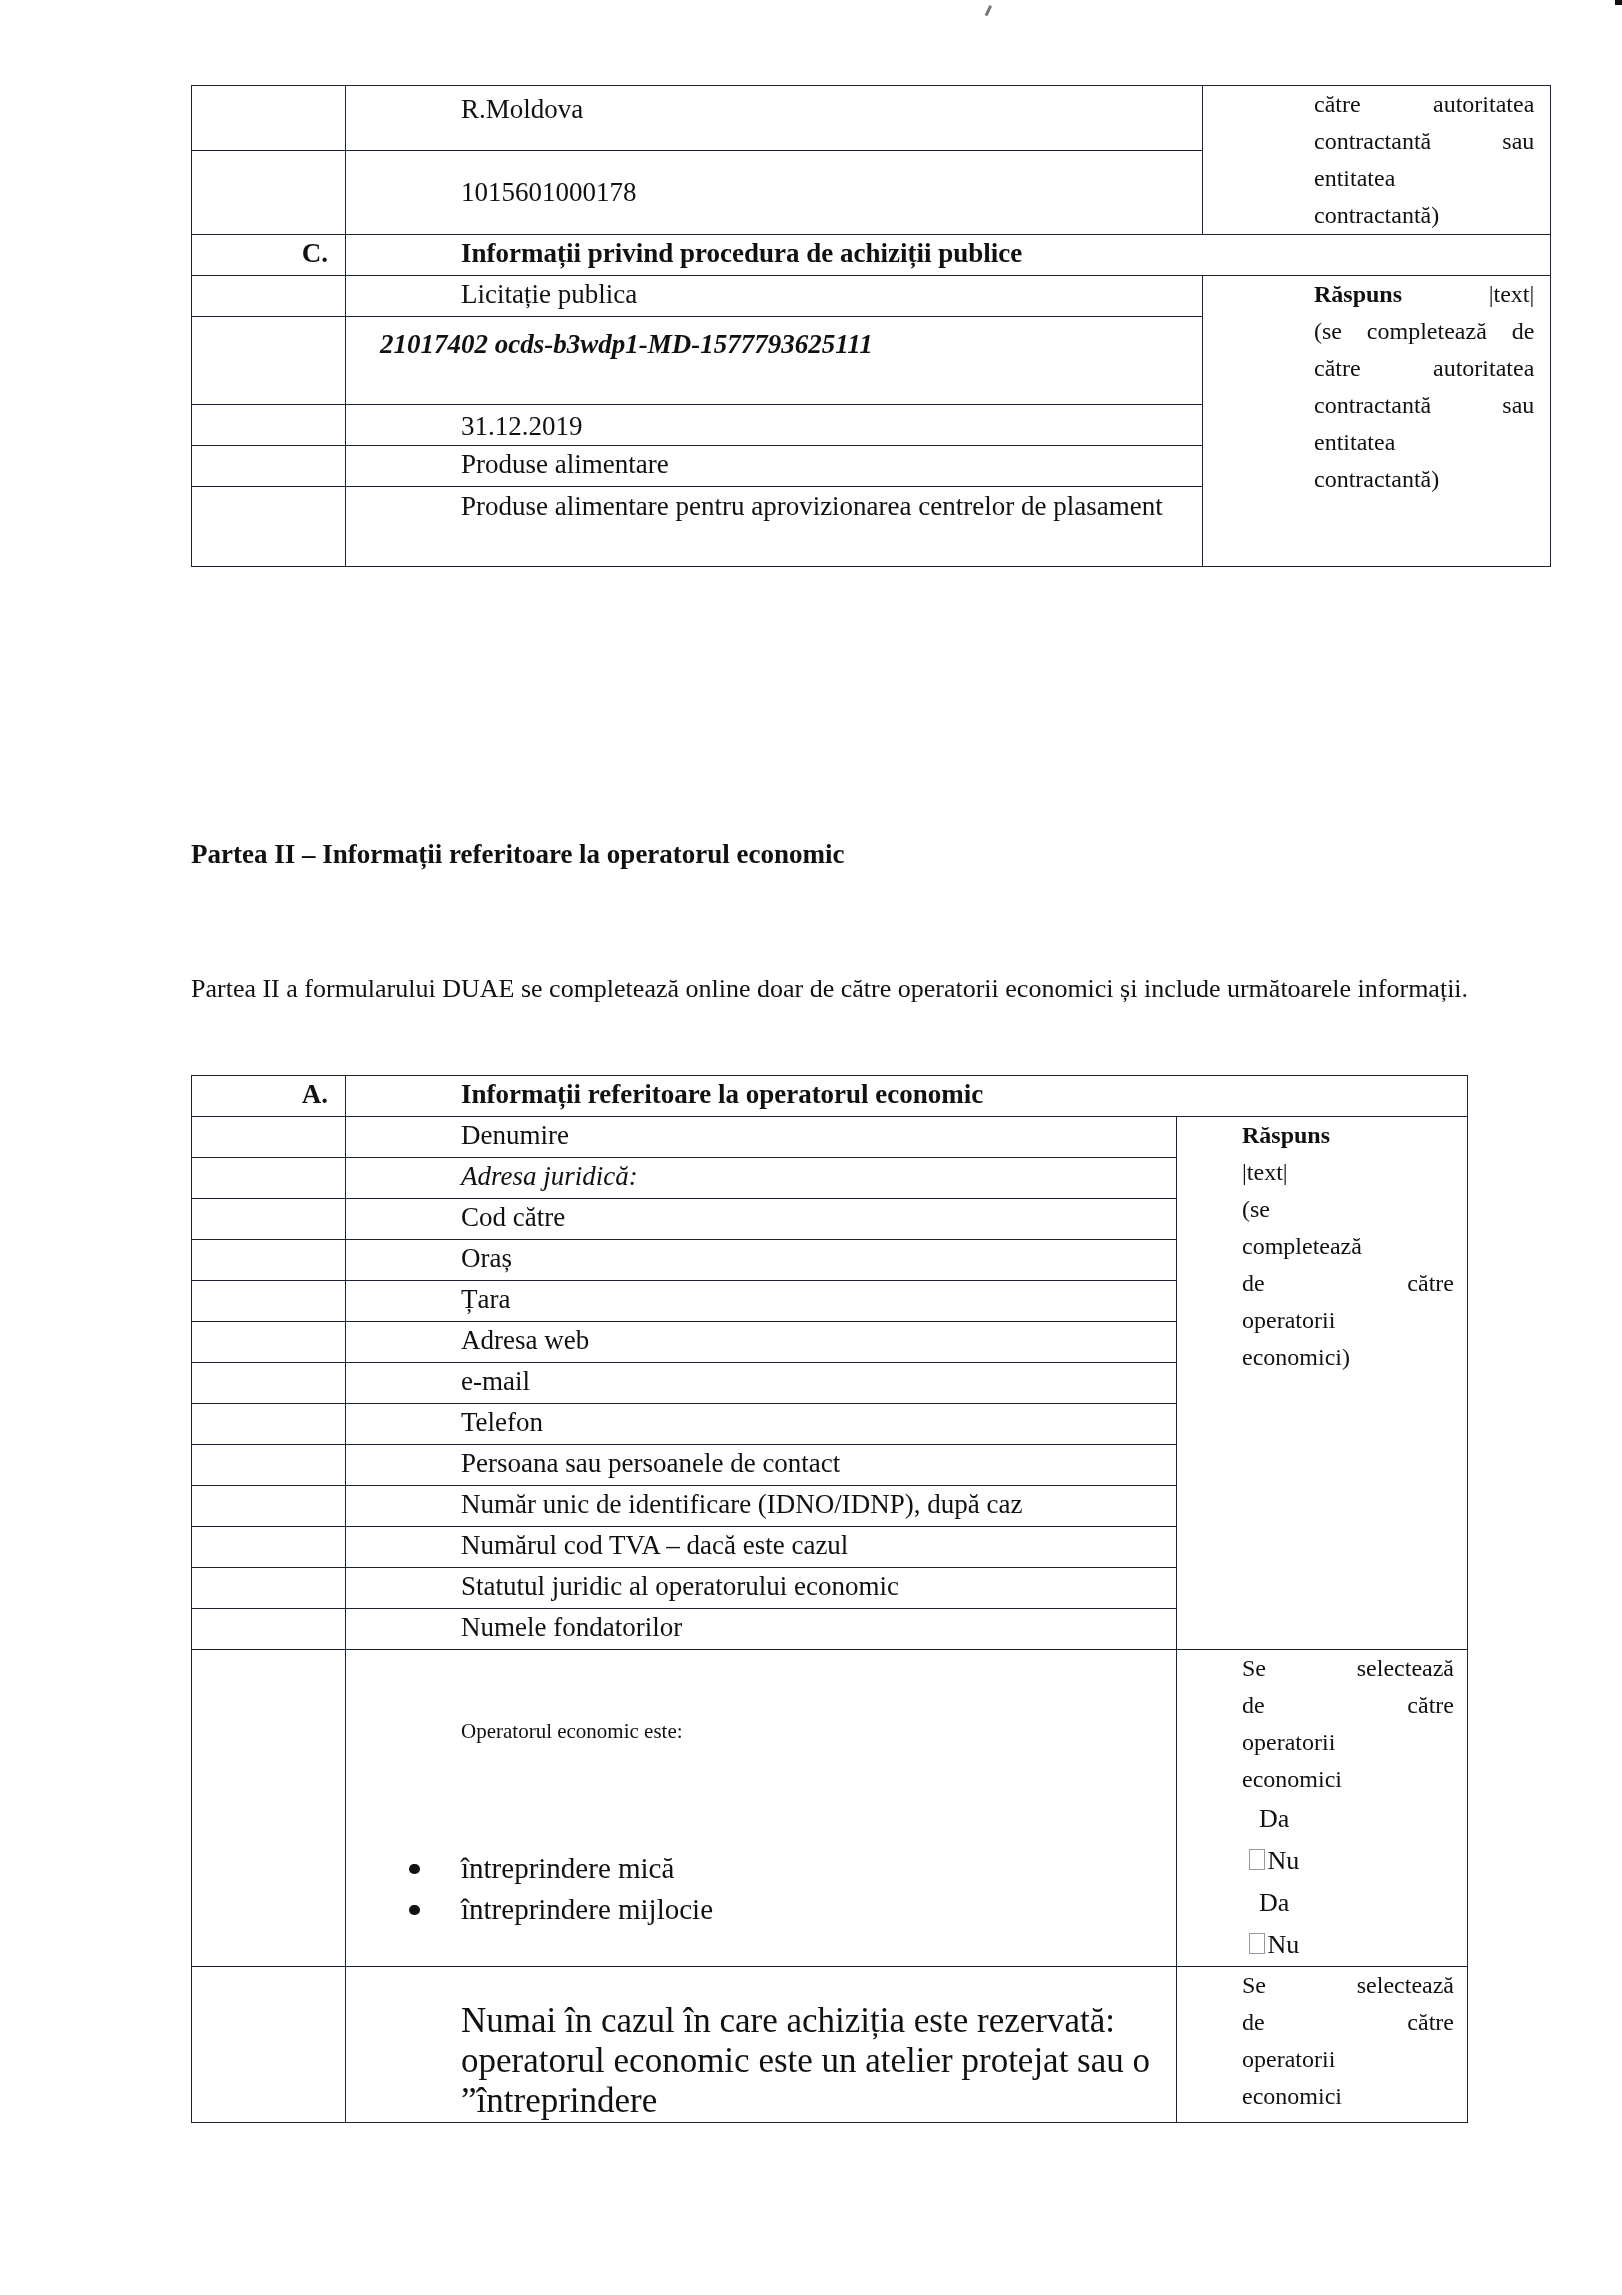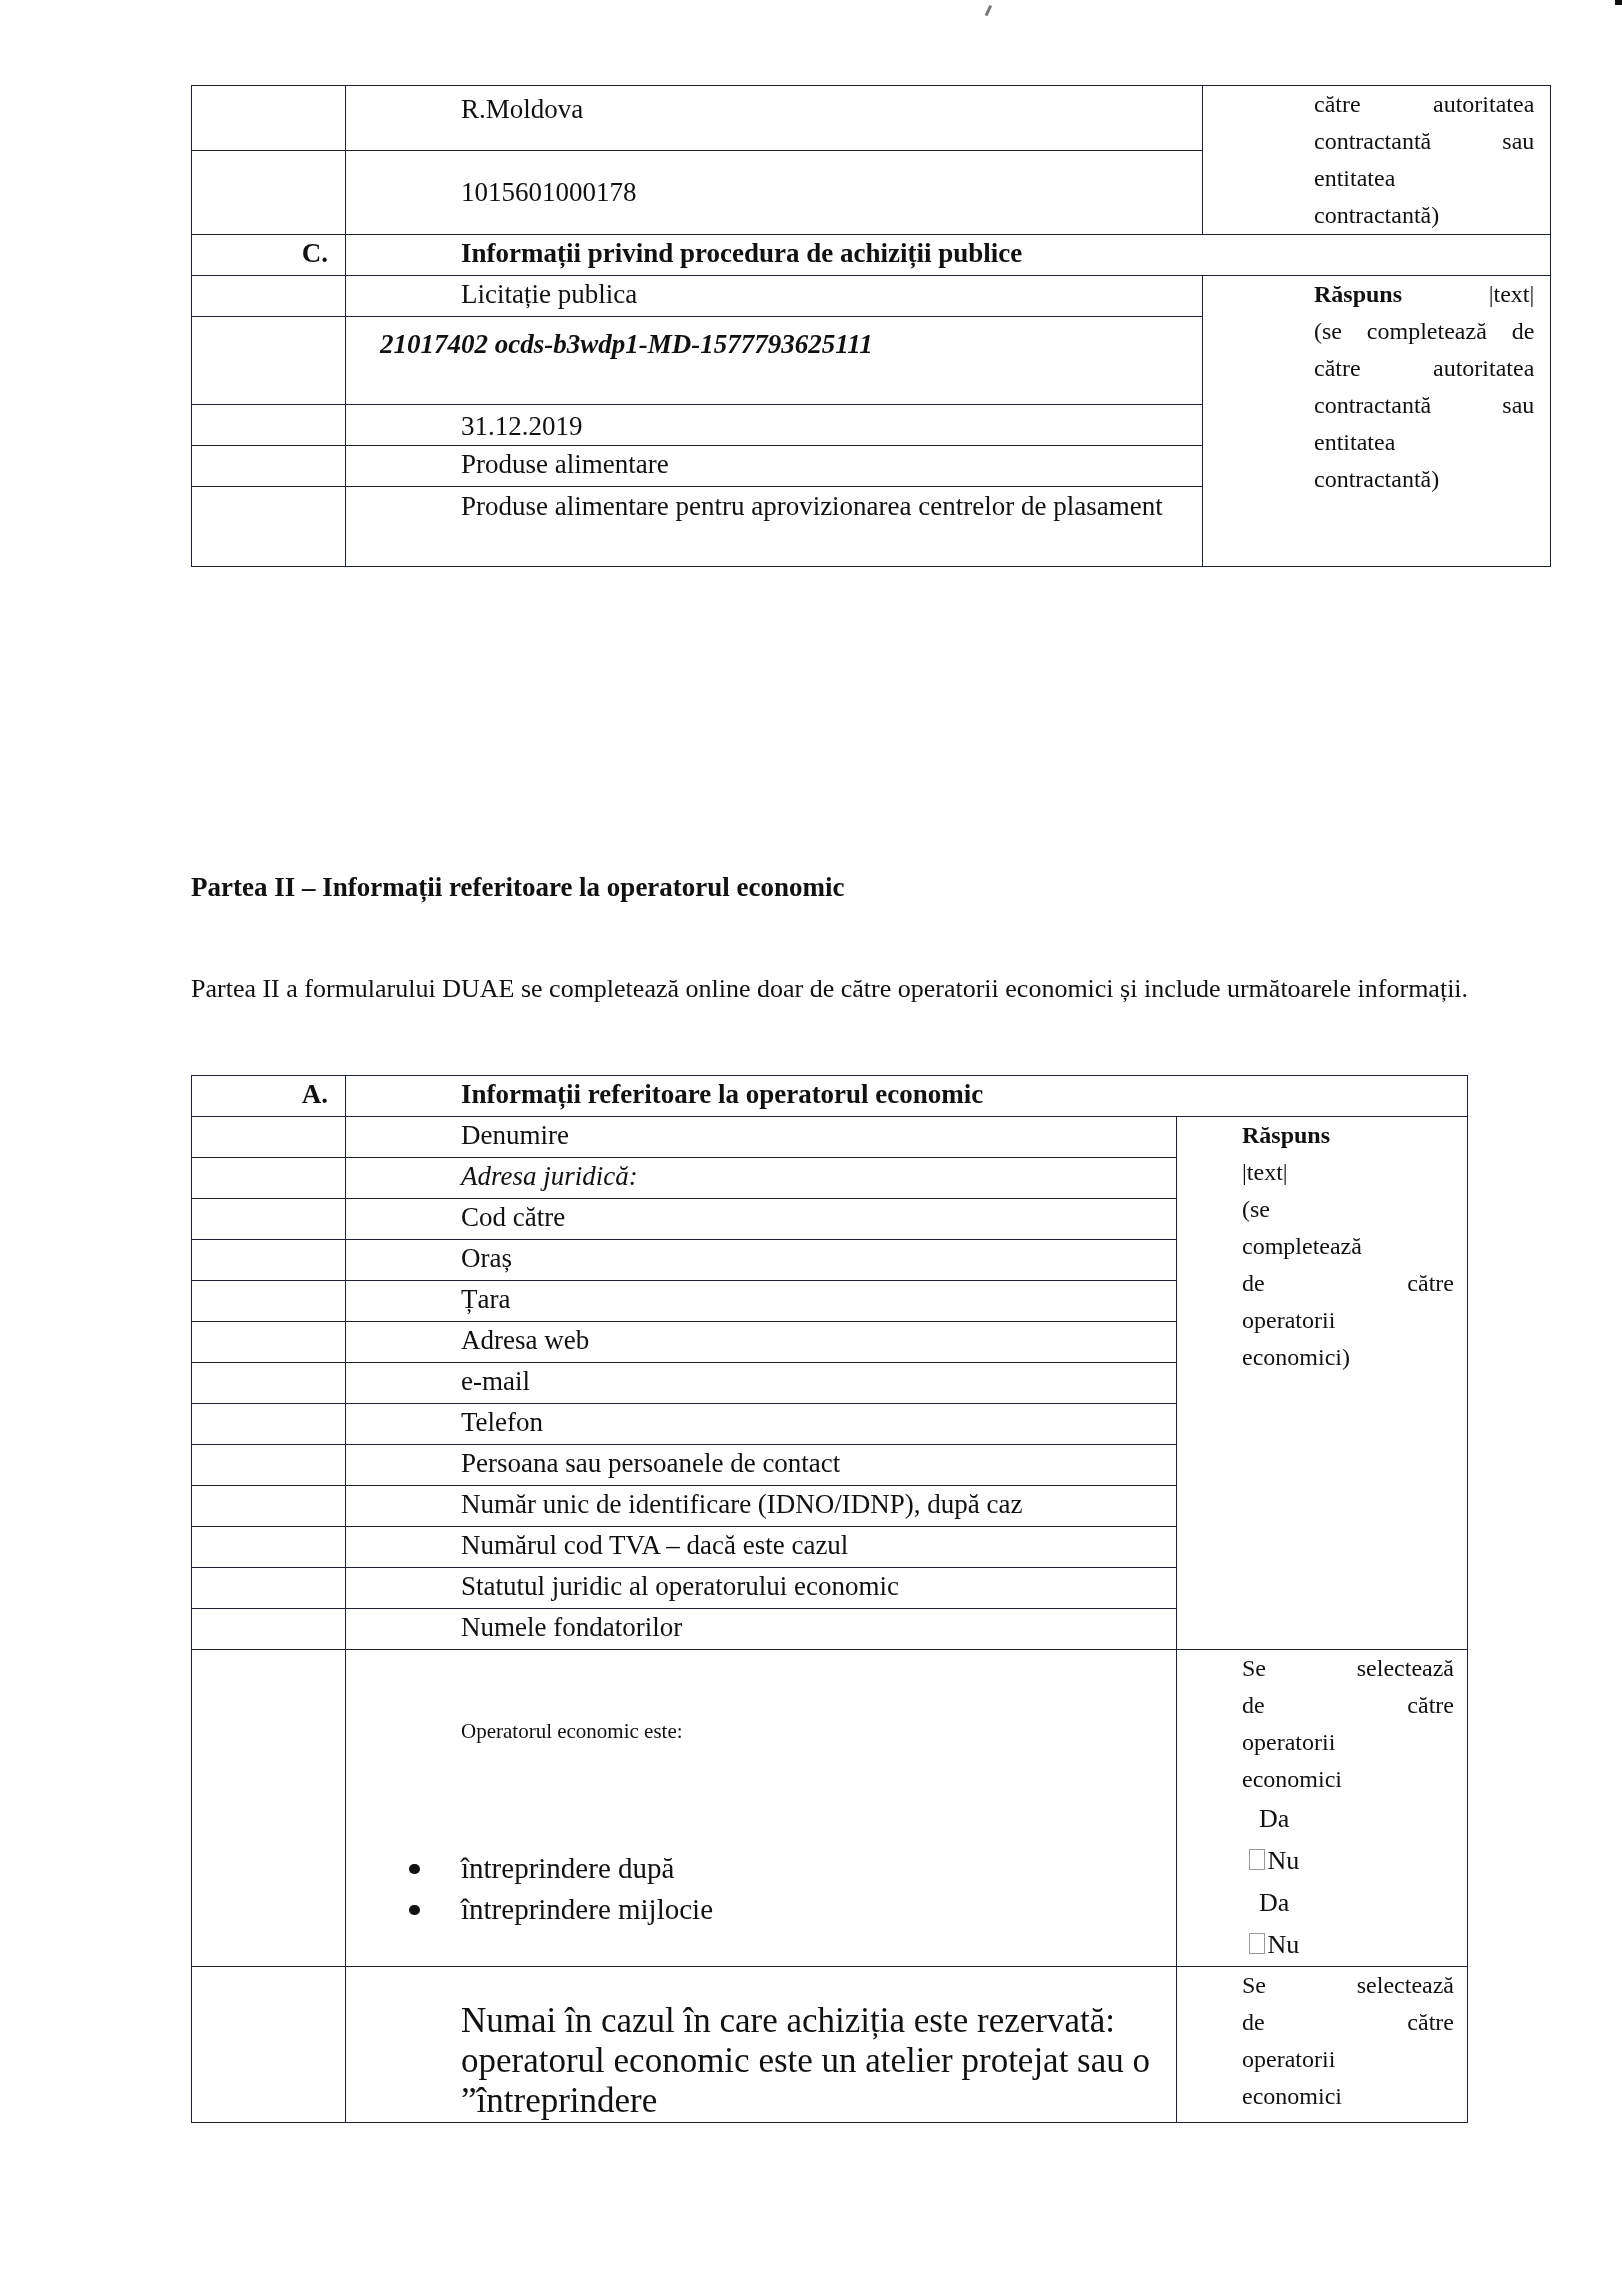--- a/index.html
+++ b/index.html
@@ -18,21 +18,21 @@
   .item-cell { padding-left: 115px !important; padding-right: 17px !important; }
   .ans-cell { padding-left: 111px !important; padding-right: 15.7px !important; text-align: justify; text-align-last: left; font-size: 24px !important; line-height: 37px !important; }
   .ans-cell .line { display: block; text-align: justify; text-align-last: justify; }
   .ans-cell .line.left { text-align-last: left; }
   .bold { font-weight: bold; }
   .ital { font-style: italic; }
   .bolditalic { font-weight: bold; font-style: italic; font-size: 31px; }
 
   .t1 { left: 191px; top: 85px; width: 1360px; }
 
-  .heading-part { position: absolute; left: 191px; top: 839px; font-size: 27px; font-weight: bold; margin-top: 33px; }
+  .heading-part { position: absolute; left: 191px; top: 839px; font-size: 27px; font-weight: bold; }
   .intro-para { position: absolute; left: 191px; top: 970px; width: 1315px; font-size: 26px; line-height: 38px; text-align: justify; }
 
   .t2 { left: 191px; top: 1075px; width: 1277px; }
   .t2 .ans-cell { padding-left: 65px !important; padding-right: 13px !important; }
   .bullets { margin: 0; padding: 0 0 0 0; list-style: none; }
   .bullets li { position: relative; padding-left: 0; font-size: 29px; line-height: 41px; }
   .bullet-dot { position: absolute; left: -52px; top: 15.7px; width: 10.5px; height: 10.5px; border-radius: 50%; background: #111; }
   .checkbox { display: inline-block; width: 14.4px; height: 19.6px; border: 0.7px solid #999; vertical-align: -1.3px; margin-right: 2.6px; }
   .opt { display: block; padding-left: 17px; font-size: 26px; line-height: 42px; }
   .opt.nu { padding-left: 6.5px; }
@@ -173,21 +173,21 @@
   <tr style="height:41px">
         <td></td>
         <td class="item-cell">Numele fondatorilor</td>
       </tr>
 
   <tr style="height:317px">
     <td></td>
     <td class="item-cell" style="padding-top:63px">
       <div style="font-size:21px;margin-bottom:98px;">Operatorul economic este:</div>
       <ul class="bullets">
-        <li><span class="bullet-dot"></span><span>întreprindere după</span></li>
+        <li><span class="bullet-dot"></span><span>întreprindere mică</span></li>
         <li><span class="bullet-dot"></span><span>întreprindere mijlocie</span></li>
       </ul>
     </td>
     <td class="ans-cell">
       <span class="line">Se selectează</span>
       <span class="line">de către</span>
       <span class="line left">operatorii</span>
       <span class="line left">economici</span>
       <span class="opt"><span>Da</span></span>
       <span class="opt nu"><span class="checkbox"></span><span>Nu</span></span>

